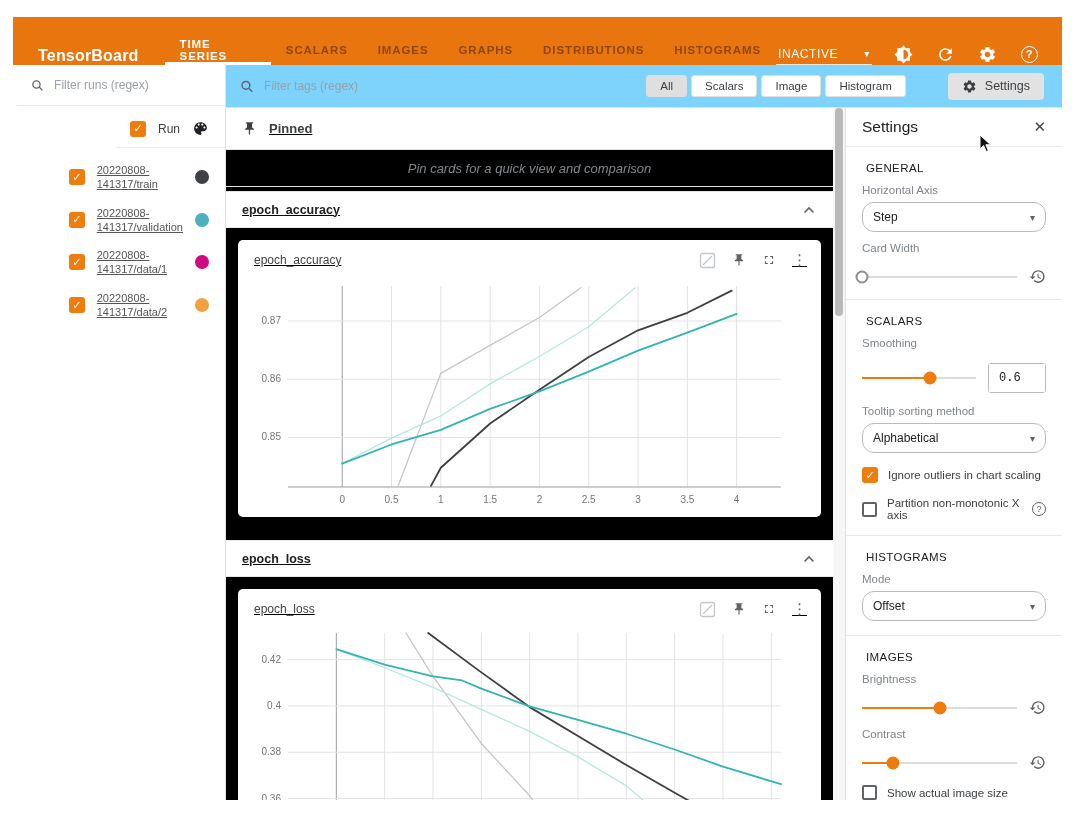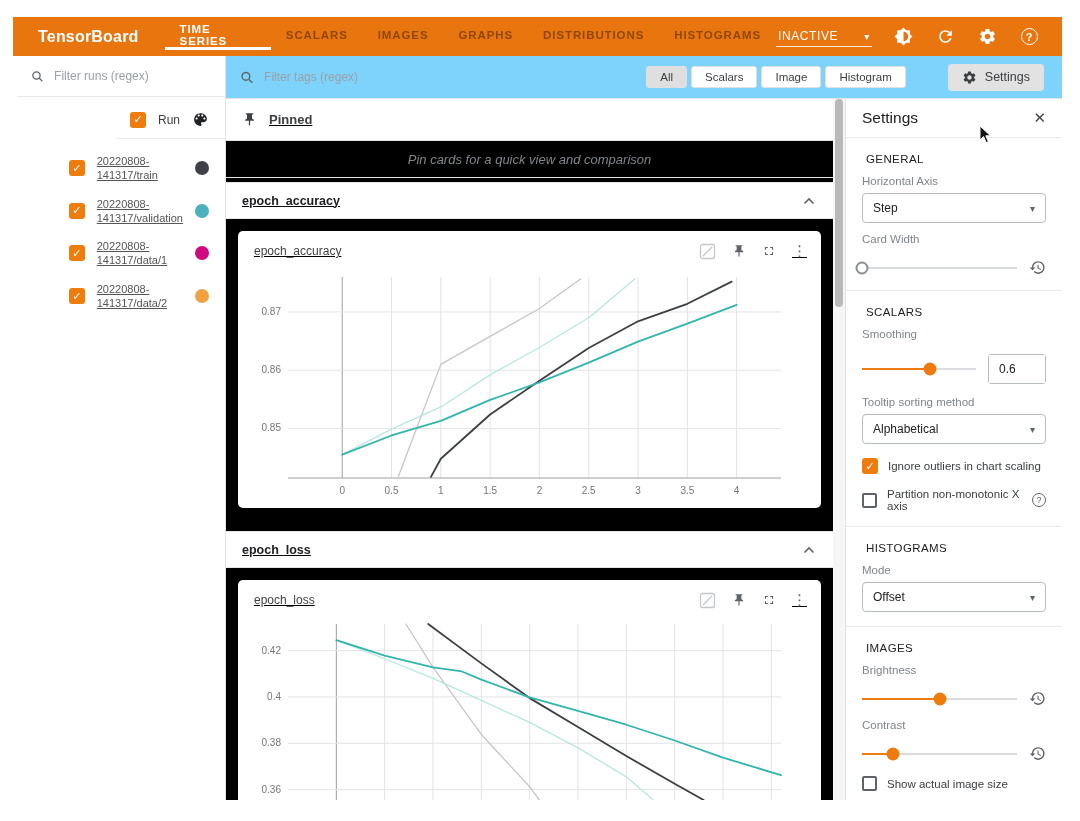--- a/index.html
+++ b/index.html
@@ -1,21 +1,21 @@
 <!DOCTYPE html>
 <html><head>
 <meta charset="utf-8">
 <style>
   * { margin:0; padding:0; box-sizing:border-box; }
   html,body { width:1080px; height:821px; background:#fff; font-family:"Liberation Sans",sans-serif; overflow:hidden; }
   .page { position:relative; width:1080px; height:821px; background:#fff; }
   .app { position:absolute; left:13px; top:17px; width:1049px; height:783px; background:#fff; overflow:hidden; display:flex; flex-direction:column; }
 
   
-  .hdr { height:39px; background:#e8750e; display:flex; align-items:center; color:#fff; flex:none; }
+  .hdr { height:48px; background:#e8750e; display:flex; align-items:flex-end; color:#fff; flex:none; }
   .logo { font-size:16px; font-weight:bold; letter-spacing:.2px; display:flex; align-items:center; padding:0 26px 0 25px; }
   .tabs { display:flex; align-items:stretch; }
   .tab { display:flex; align-items:center; padding:0 15px; font-size:11.5px; font-weight:bold; letter-spacing:.9px; color:rgba(68,30,0,.55); border-bottom:3px solid transparent; cursor:pointer; }
   .tab.active { color:#fff; border-bottom:3px solid #fff; }
   .hdr-right { margin-left:auto; display:flex; align-items:center; gap:20px; padding-right:22px; }
   .status-dd { display:flex; align-items:center; gap:26px; border-bottom:1px solid rgba(255,255,255,.85); padding:3px 2px; min-width:96px; font-size:12px; font-weight:normal; letter-spacing:.6px; cursor:pointer; }
   .status-dd .caret { font-size:10px; }
   .hicon { width:22px; height:22px; display:flex; align-items:center; justify-content:center; cursor:pointer; }
   .help-circ { width:17px; height:17px; border:1.6px solid #fff; border-radius:50%; display:flex; align-items:center; justify-content:center; font-size:11px; font-weight:bold; }
 
@@ -65,31 +65,31 @@
   .sbar .thumb { position:absolute; left:2px; top:0; width:8px; height:208px; background:#b9b9b9; border-radius:4px; }
 
   
   .panel { flex:1; background:#fff; border-left:1px solid #e2e2e2; padding:0 16px; overflow:hidden; font-size:12px; }
   .ptitle-row { height:38px; display:flex; align-items:center; justify-content:space-between; }
   .ptitle { font-size:15.5px; color:#202124; }
   .pclose { font-size:15px; color:#444; cursor:pointer; }
   .pdiv { height:1px; background:#e9e9e9; margin:0 -16px; }
   .pheading { font-size:11.5px; font-weight:normal; letter-spacing:.4px; color:#202124; margin:15px 4px 10px; }
   .plabel { font-size:11.5px; color:#80868b; margin:10px 0 6px; }
-  .pselect { height:30px; border:1px solid #b9bdb9; border-radius:4px; display:flex; align-items:center; justify-content:space-between; padding:0 10px; color:#202124; font-size:12px; cursor:pointer; background:#fff; }
+  .pselect { height:30px; border:1px solid #b9bdb9; border-radius:12px; display:flex; align-items:center; justify-content:space-between; padding:0 10px; color:#202124; font-size:12px; cursor:pointer; background:#fff; }
   .pselect .caret { font-size:10px; color:#5f6368; }
   .sliderrow { display:flex; align-items:center; gap:12px; margin:14px 0 12px; }
   .slider { position:relative; flex:1; height:14px; cursor:pointer; }
   .slider .track { position:absolute; left:0; right:0; top:6px; height:2px; background:#dadce0; }
   .slider .fill { position:absolute; left:0; top:6px; height:2px; background:#ee7b0e; }
   .slider .th { position:absolute; top:7px; width:13px; height:13px; border-radius:50%; background:#ee7b0e; transform:translate(-50%,-50%); }
   .slider .th.hollow { background:#fff; border:2px solid #8a8f94; width:13px; height:13px; }
   .resetic { flex:none; cursor:pointer; }
   .valbox { width:58px; height:30px; border:1px solid #b9bdb9; border-radius:3px; flex:none; }
-  .valbox input { width:100%; height:100%; border:none; outline:none; padding:0 10px; font-size:12px; color:#202124; font-family:Liberation Sans, sans-serif; }
+  .valbox input { width:100%; height:100%; border:none; outline:none; padding:0 10px; font-size:12px; color:#202124; font-family:Liberation Mono, monospace; }
   .cbrow { display:flex; align-items:center; gap:10px; margin:14px 0; font-size:11.5px; color:#3c4043; }
   .qcirc { width:14px; height:14px; border:1.3px solid #5f6368; border-radius:50%; display:flex; align-items:center; justify-content:center; font-size:9px; color:#5f6368; flex:none; }
   .mb14 { margin-bottom:14px; }
 
   
   svg text { font-family:"Liberation Sans",sans-serif; font-size:10px; fill:#757575; }
 
   
   .cursor { position:absolute; left:753px; top:69px; z-index:50; pointer-events:none; }
 </style>

